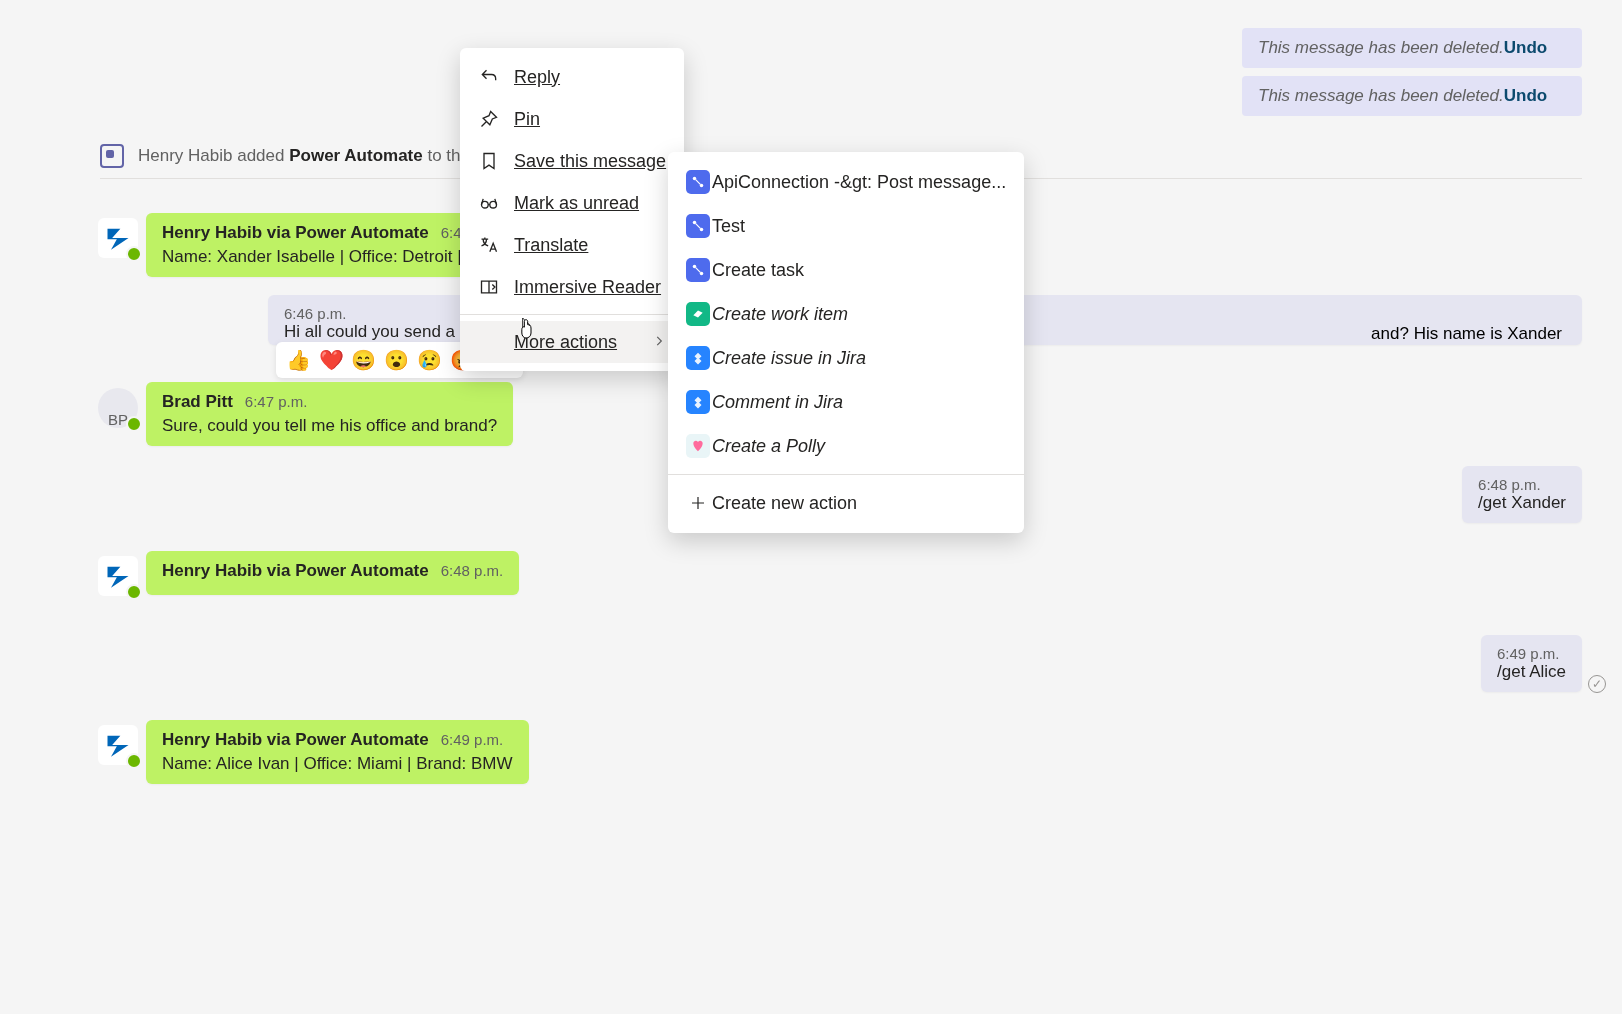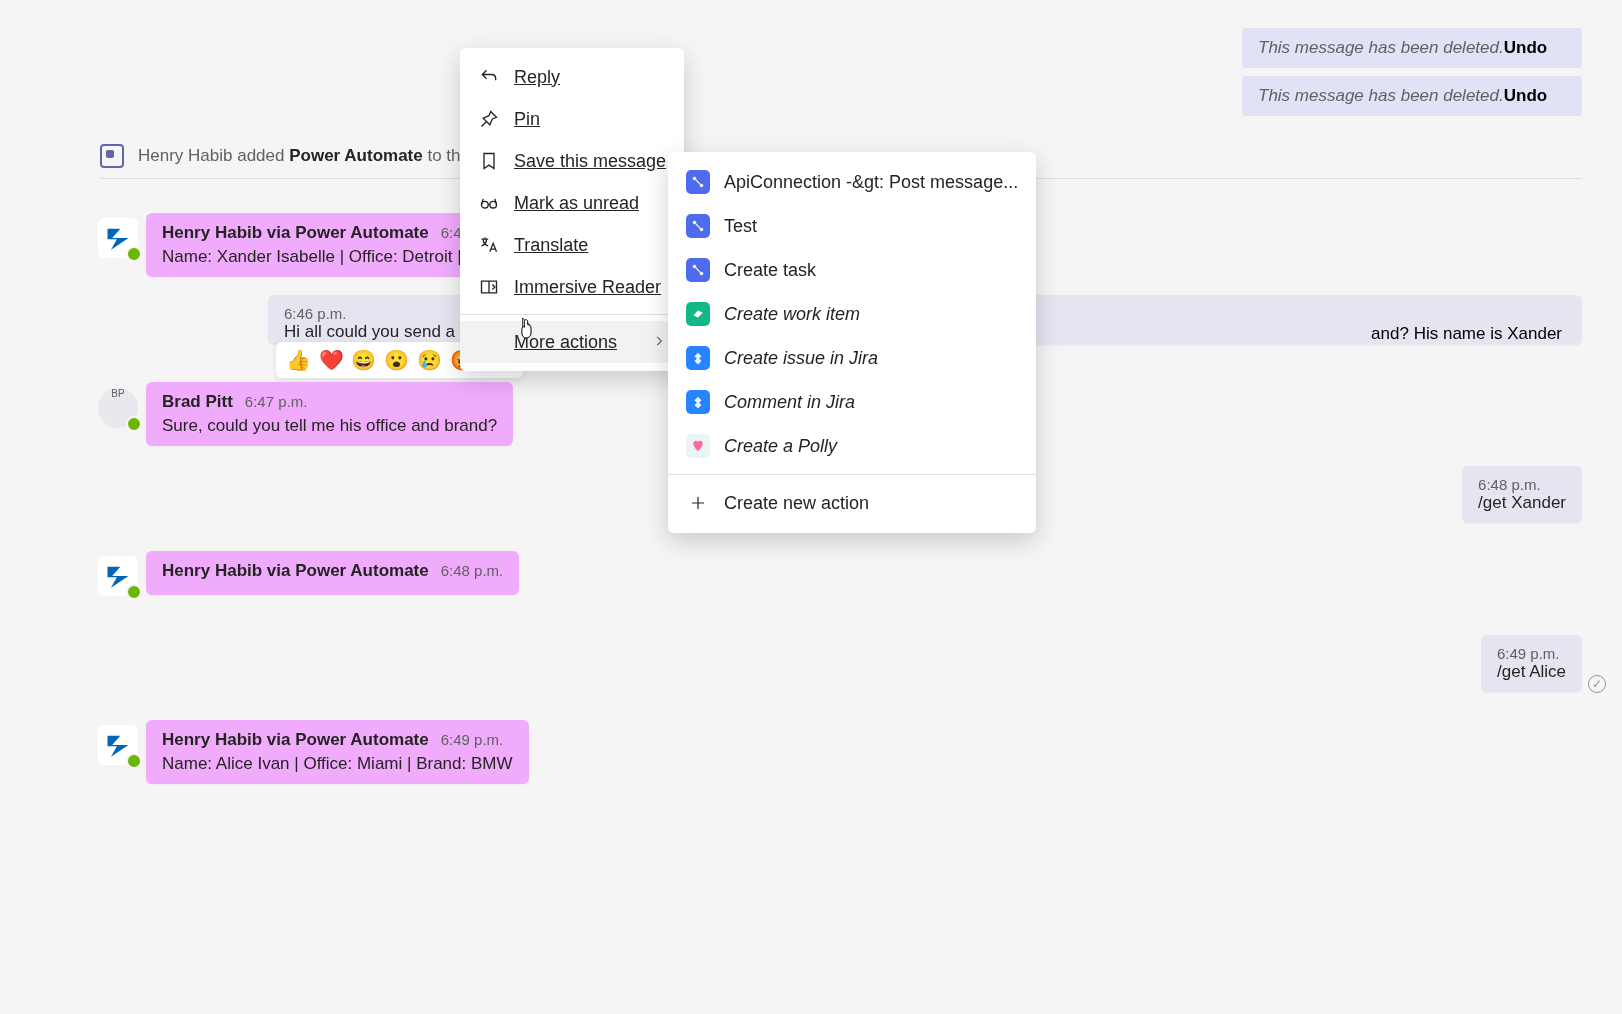--- a/index.html
+++ b/index.html
@@ -25,21 +25,21 @@
   right: 40px;
   background: #e2e2f6;
   padding: 10px 16px;
   display: flex;
   align-items: center;
   font-style: italic;
   color: #616161;
   border-radius: 4px;
 }
 .deleted-banner .undo {
-  color: #000000;
+  color: #0c4a6e;
   font-style: normal;
   font-weight: 600;
   cursor: pointer;
 }
 .system-message {
   position: absolute;
   top: 144px;
   left: 100px;
   right: 40px;
   display: flex;
@@ -88,30 +88,30 @@
   border: 2px solid #f5f5f5;
 }
 
 .user-avatar {
   position: absolute;
   width: 40px;
   height: 40px;
   background: #e8e8ee;
   border-radius: 50%;
   display: flex;
-  align-items: flex-start;
+  align-items: flex-end;
   justify-content: center;
   font-weight: 400;
   color: #616161;
-  font-size: 10px;
+  font-size: 15px;
 }
 
 .msg-bubble {
   position: absolute;
-  background: #f0abfc;
+  background: #bef264;
   border-radius: 6px;
   padding: 10px 16px;
   box-shadow: 0 1px 2px rgba(0,0,0,0.04);
 }
 .msg-bubble.mine {
   background: #e5e5f1;
 }
 .msg-header {
   display: flex;
   align-items: baseline;
@@ -182,21 +182,21 @@
   position: absolute;
   background: #fff;
   border-radius: 6px;
   box-shadow: 0 8px 24px rgba(0,0,0,0.18);
   padding: 8px 0;
   min-width: 330px;
 }
 .submenu-item {
   display: flex;
   align-items: center;
-  gap: 14px;
+  gap: 2px;
   padding: 10px 18px;
   cursor: pointer;
   font-size: 18px;
 }
 .submenu-item.italic { font-style: italic; }
 .app-badge {
   width: 24px;
   height: 24px;
   border-radius: 5px;
   display: flex;

